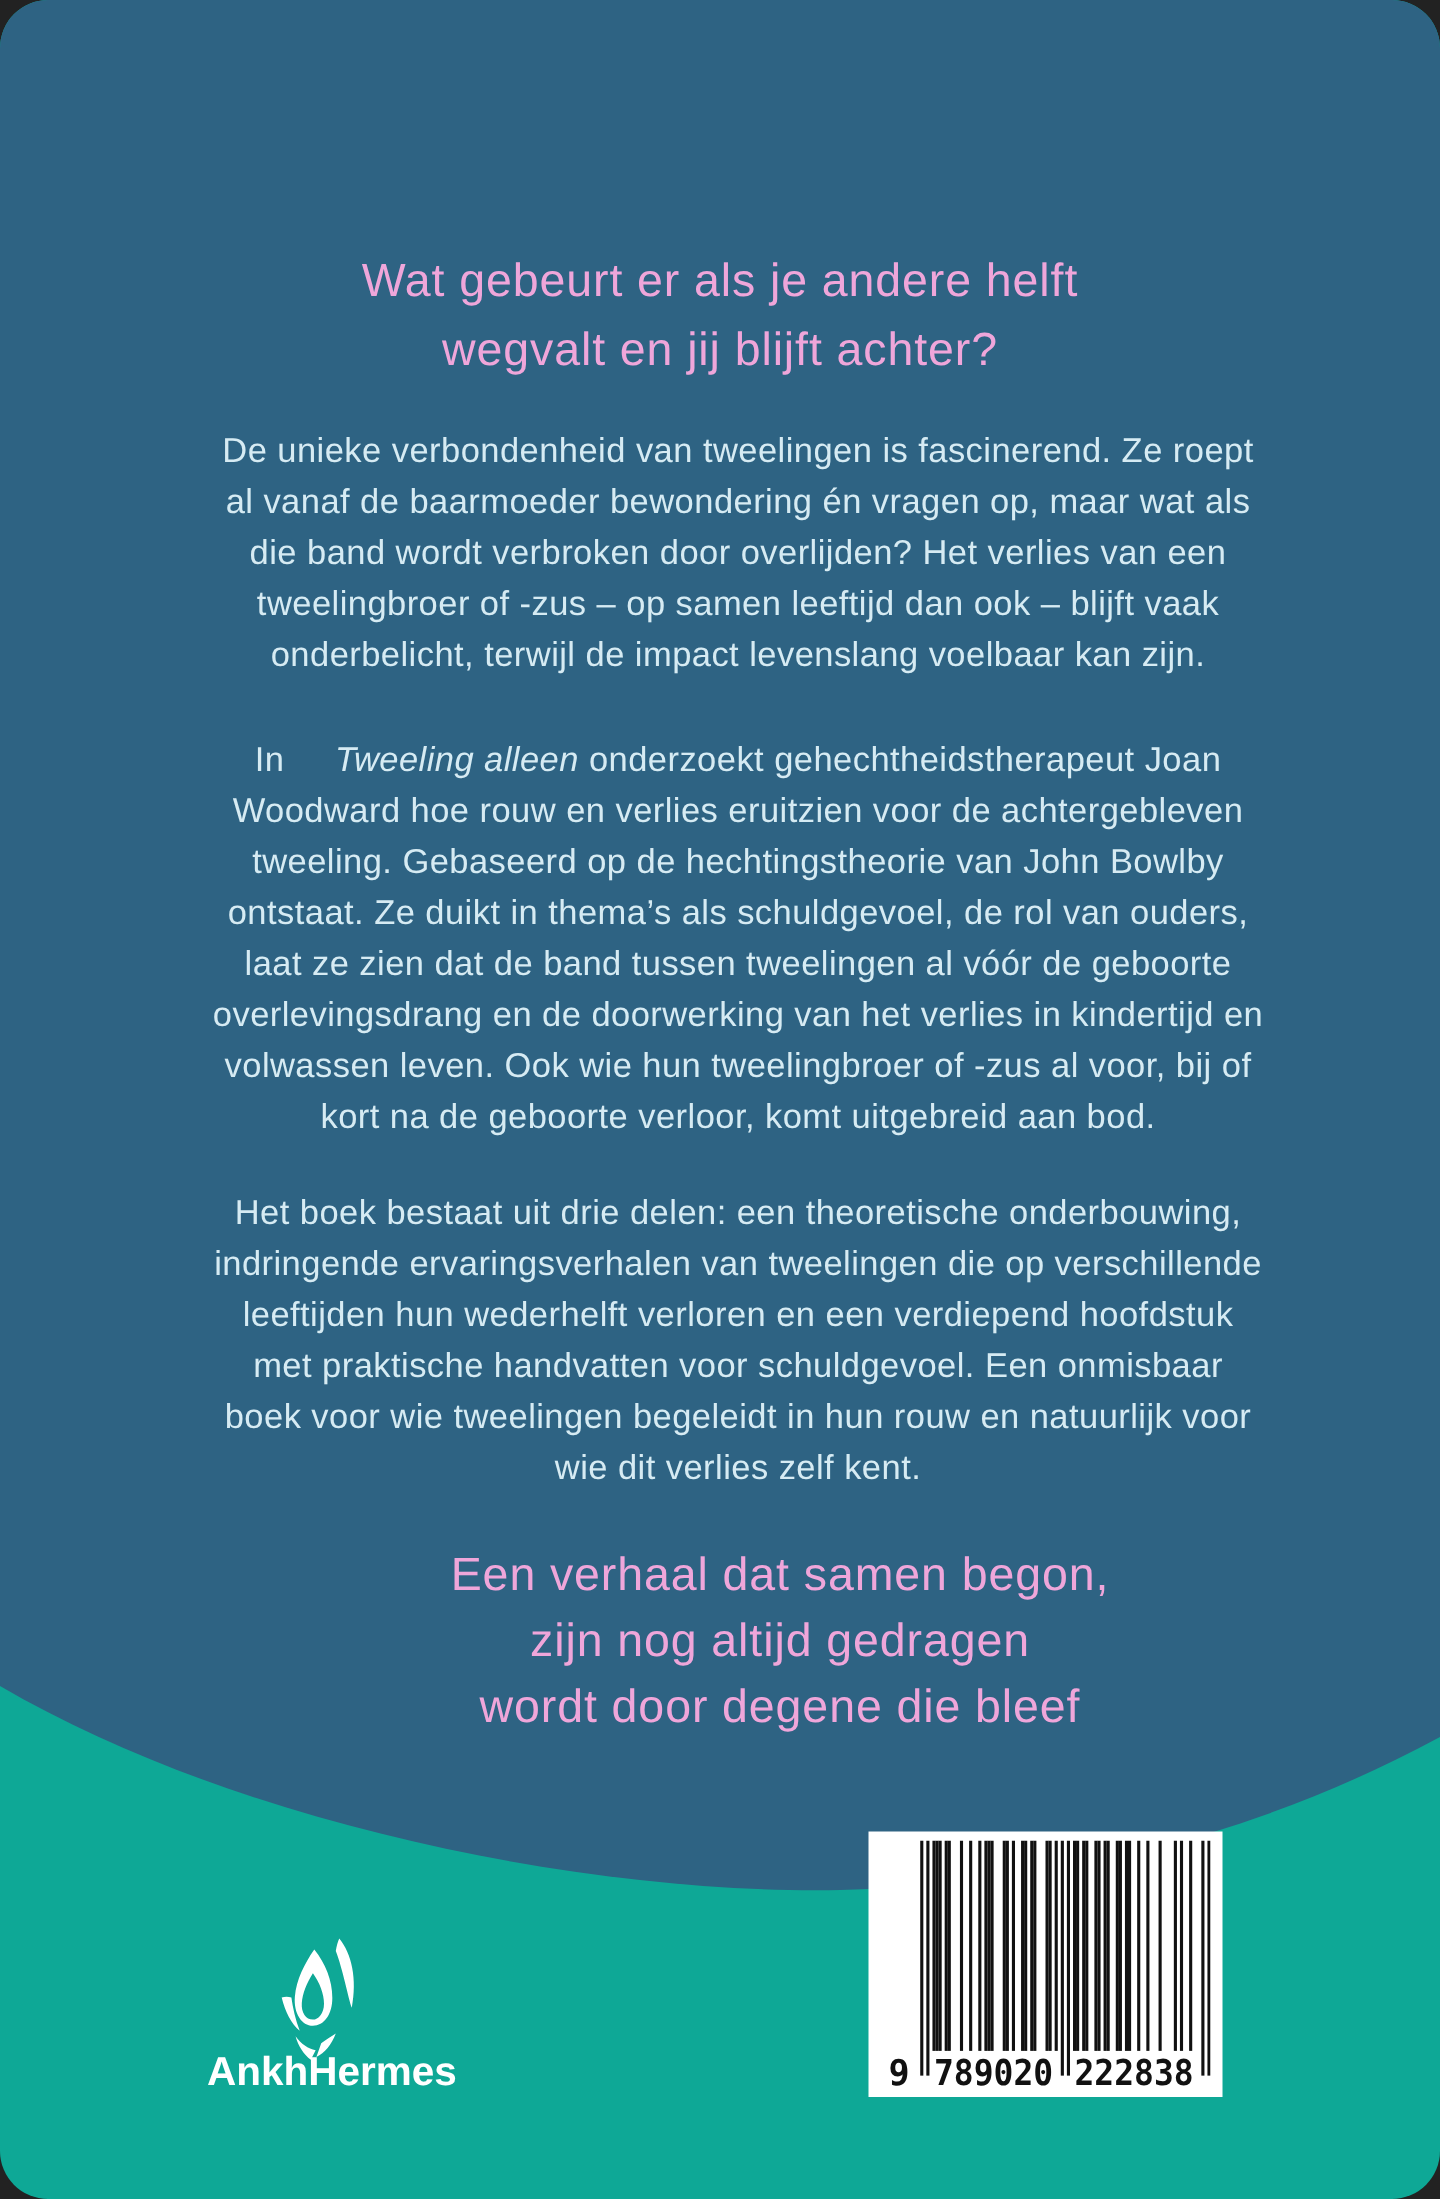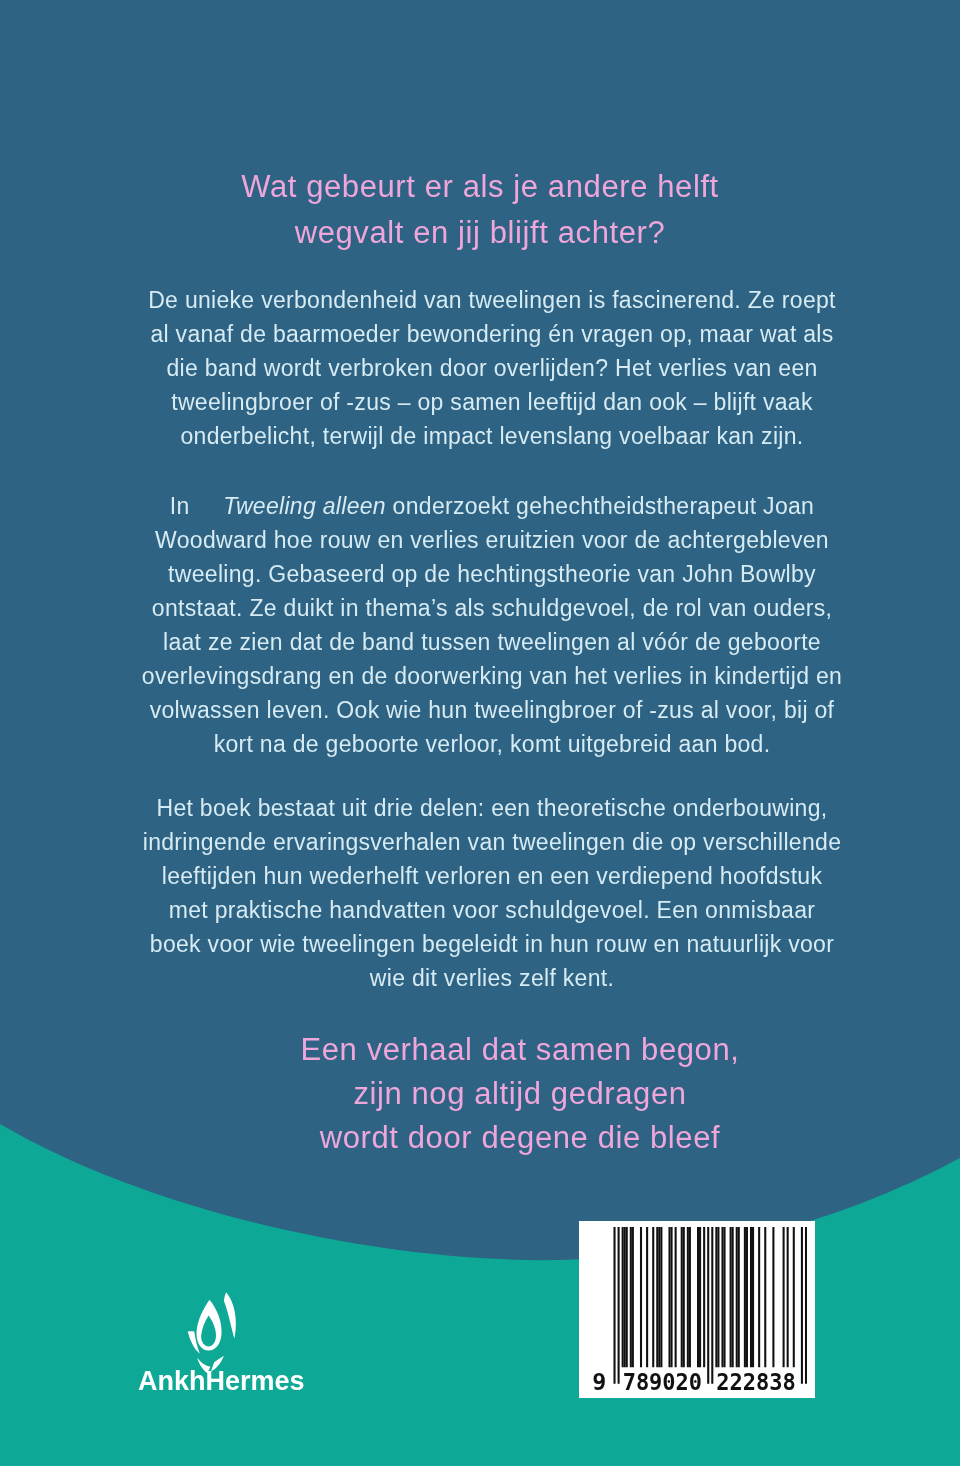--- a/index.html
+++ b/index.html
@@ -1,19 +1,20 @@
 <!DOCTYPE html>
 <html style="--background-top: #2e6383; --background-bottom: #0ea896; --accent-pink: #efa6da; --body-text: #d6ebf3; --logo-white: #ffffff; --barcode-ink: #111111;"><head>
 <meta charset="utf-8">
 <style>
   html,body{margin:0;padding:0;background:#222;}
   .cover{
     position:relative; width:960px; height:1466px; overflow:hidden;
     background: var(--background-bottom, #0ea896);
     font-family:"Liberation Sans", sans-serif;
+    border-radius:32px;
     -webkit-font-smoothing:antialiased;
   }
   .bg-curve{position:absolute; left:0; top:0; width:960px; height:1466px; display:block;}
   .bg-curve path{fill: var(--background-top, #2e6383);}
 
   .heading{
     position:absolute; top:164px; left:0; width:100%; text-align:center;
     color: var(--accent-pink, #efa6da);
     font-size:31px; line-height:46px; letter-spacing:0.6px; font-weight:400;
   }

